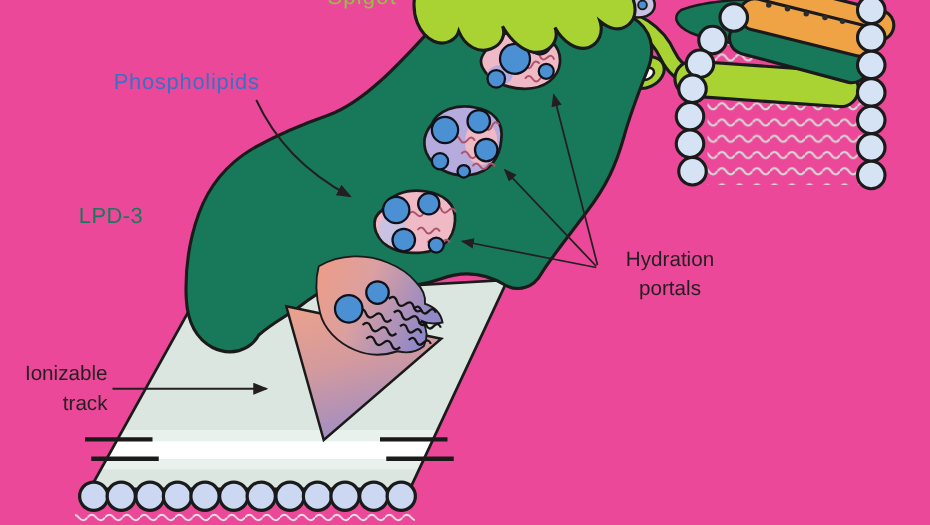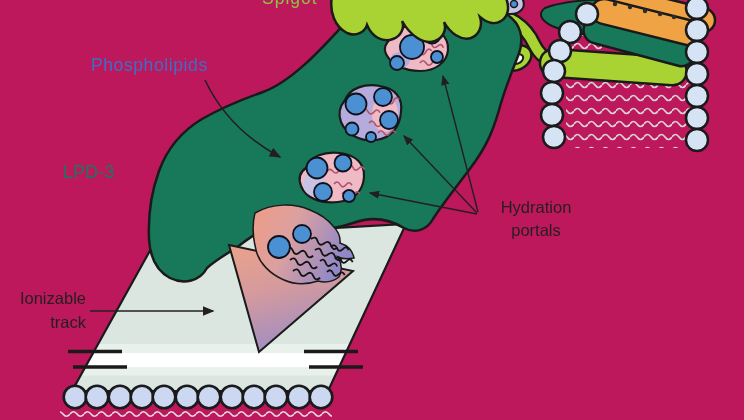--- a/index.html
+++ b/index.html
@@ -1,16 +1,16 @@
 <!DOCTYPE html>
 <html><head>
 <meta charset="utf-8">
 <style>
   html,body{margin:0;padding:0;background:#ffffff;}
-  #stage{position:relative;width:744px;height:420px;background:#be185d;overflow:hidden;
+  #stage{position:relative;width:744px;height:420px;background:#ec4899;overflow:hidden;
          font-family:"Liberation Sans", sans-serif;}
   svg{display:block;}
   text{font-family:"Liberation Sans", sans-serif;}
 </style>
 </head>
 <body>
 
 <div id="stage">
 <svg width="744" height="420" viewBox="0 0 744 420">
   <defs>

